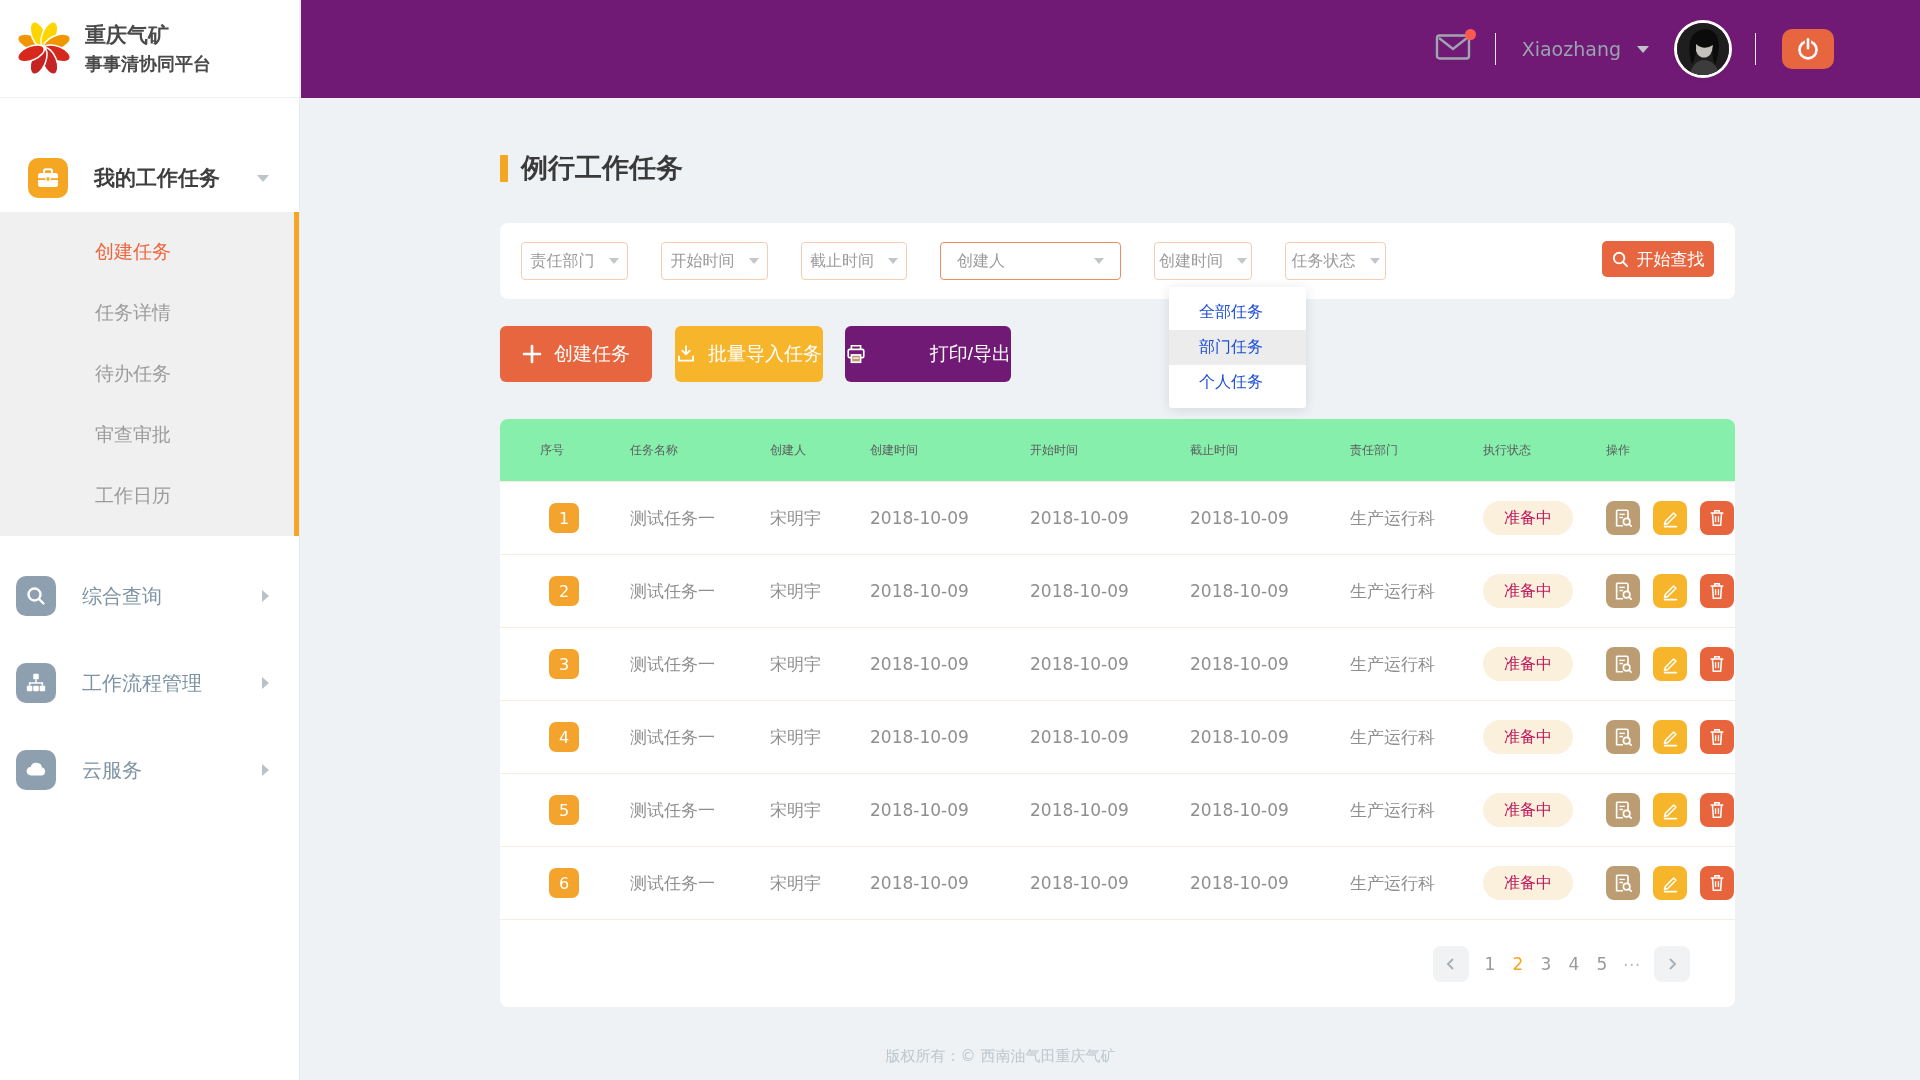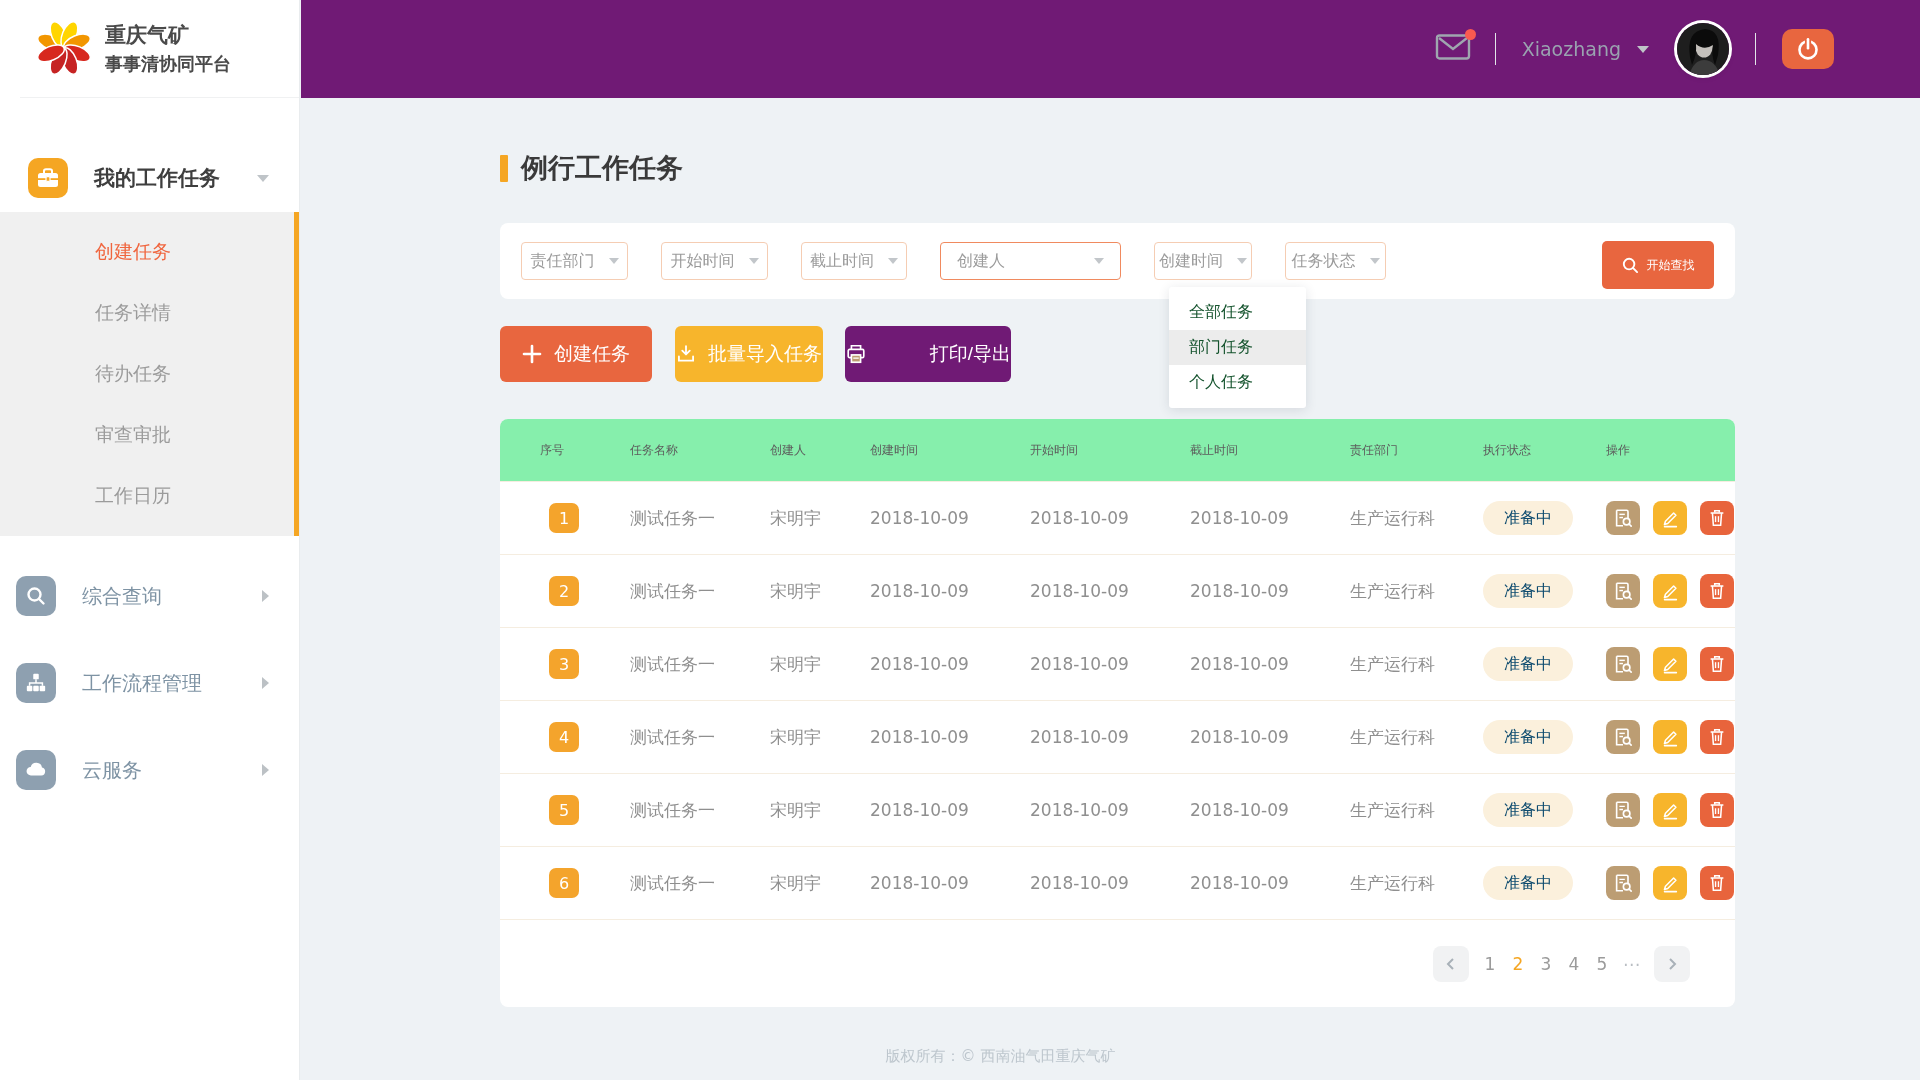--- a/index.html
+++ b/index.html
@@ -1,21 +1,21 @@
 <!DOCTYPE html>
 <html><head>
 <meta charset="utf-8">
 <style>
   * { box-sizing: border-box; margin: 0; padding: 0; }
   html,body { width:1920px; height:1080px; overflow:hidden; }
   body { font-family:"DejaVu Sans","Liberation Sans",sans-serif; background:#EEF2F5; position:relative; }
 
   
   .sidebar { position:absolute; left:0; top:0; width:300px; height:1080px; background:#fff; border-right:1px solid #E9ECEE; z-index:5; }
-  .logo-row { height:98px; border-bottom:1px solid #F0F1F2; display:flex; align-items:center; padding-left:14px; gap:11px;margin-left:20px; }
+  .logo-row { height:98px; border-bottom:1px solid #F0F1F2; display:flex; align-items:center; padding-left:14px; gap:11px; }
   .brand-text { font-weight:bold; color:#4A4A4A; line-height:1.4; }
   .brand-line1 { font-size:21px; }
   .brand-line2 { font-size:18px; }
   .menu-main { margin-top:57px; height:46px; display:flex; align-items:center; padding-left:28px; position:relative; cursor:pointer;text-align:center; }
   .menu-icon { width:40px; height:40px; border-radius:10px; background:#F5A623; display:flex; align-items:center; justify-content:center; flex:none; }
   .menu-main-label { margin-left:26px; font-size:21px; font-weight:bold; color:#3E3E3E; }
   .caret-down { width:0; height:0; border-left:6px solid transparent; border-right:6px solid transparent; border-top:7px solid #BFC4C8; }
   .caret-right { width:0; height:0; border-top:6px solid transparent; border-bottom:6px solid transparent; border-left:7px solid #BCC1C5; }
   .menu-main .caret-down { position:absolute; right:30px; }
   .submenu { margin-top:11px; background:#F0F0F0; position:relative; padding-top:9px; padding-bottom:10px; }
@@ -46,38 +46,38 @@
   .page-title { margin-top:52px; display:flex; align-items:center; gap:13px; }
   .title-bar { width:8px; height:27px; background:#F5A623; border-radius:1px; }
   .title-text { font-size:27px; font-weight:bold; color:#3A3A3A; }
 
   .filter-card { margin-top:37px; height:76px; background:#fff; border-radius:8px; display:flex; align-items:center; padding-left:21px; position:relative; }
   .dd { height:38px; border:1px solid #F5CDB3; border-radius:4px; display:flex; align-items:center; justify-content:center; gap:14px; font-size:16px; color:#9B9B9B; margin-right:33px; cursor:pointer; background:#fff; }
   .dd-1 { width:107px; } .dd-2 { width:107px; } .dd-3 { width:106px; }
   .dd-4 { width:181px; border-color:#F08A5F; justify-content:space-between; padding:0 16px; }
   .dd-5 { width:98px; } .dd-6 { width:101px; }
   .dd .caret-down { border-top-color:#C2C6CA; border-left-width:5px; border-right-width:5px; border-top-width:6px; }
-  .search-btn { position:absolute; right:21px; top:18px; width:112px; height:48px; border-radius:5px; background:#E8663F; color:#fff; font-size:12px; display:flex; align-items:center; justify-content:center; gap:8px; border:none; cursor:pointer; }
+  .search-btn { position:absolute; right:21px; top:18px; width:112px; height:36px; border-radius:5px; background:#E8663F; color:#fff; font-size:17px; display:flex; align-items:center; justify-content:center; gap:8px; border:none; cursor:pointer; }
   .dropdown-panel { position:absolute; left:669px; top:64px; width:137px; background:#fff; border-radius:3px; box-shadow:0 2px 12px rgba(31,45,61,.12); padding:8px 0; z-index:20; }
-  .dd-option { height:35px; display:flex; align-items:center; padding-left:20px; font-size:16px; color:#14532d; cursor:pointer; }
+  .dd-option { height:35px; display:flex; align-items:center; padding-left:30px; font-size:16px; color:#1d4ed8; cursor:pointer; }
   .dd-option.highlighted { background:#ECECEC; }
 
   .action-row { margin-top:27px; display:flex; }
   .act-btn { height:56px; border-radius:6px; color:#fff; font-size:19px; display:flex; align-items:center; justify-content:center; gap:12px; border:none; cursor:pointer; }
   .btn-create { width:152px; background:#E8663F; margin-right:23px; }
   .btn-import { width:148px; background:#F7B52C; margin-right:22px; }
   .btn-print  { width:166px; background:#701a75;justify-content:space-between; }
 
   .table-card { margin-top:37px; background:#fff; border-radius:8px; overflow:hidden; }
   .trow { display:grid; grid-template-columns:90px 140px 100px 160px 160px 160px 133px 123px 1fr; align-items:center; padding-left:40px; }
   .thead { height:62px; background:#86efac; font-size:12px; color:#5C5C5C; }
   .tbody-row { height:73px; font-size:17px; color:#8F8F8F; border-top:1px solid #F5EDE0; }
   .tbody-row:first-of-type { border-top:none; }
   .no-badge { width:30px; height:30px; border-radius:7px; background:#F4A42C; color:#fff; font-size:16px; display:flex; align-items:center; justify-content:center; margin-left:9px; }
-  .status-pill { width:90px; height:34px; border-radius:17px; background:#FBF0DC; color:#0c4a6e; font-size:16px; display:flex; align-items:center; justify-content:center; }
+  .status-pill { width:90px; height:34px; border-radius:17px; background:#FBF0DC; color:#be185d; font-size:16px; display:flex; align-items:center; justify-content:center; }
   .cell-actions { display:flex; gap:13px; justify-content:flex-end; padding-right:2px; }
   .icon-btn { width:34px; height:34px; border-radius:8px; display:flex; align-items:center; justify-content:center; border:none; cursor:pointer; }
   .icon-view { background:#BC9D73; } .icon-edit { background:#F7B52C; } .icon-del { background:#E8643C; }
   .t-footer { height:88px; border-top:1px solid #F5EDE0; display:flex; align-items:center; justify-content:flex-end; padding-right:45px; gap:14px; }
   .pg-btn { width:36px; height:36px; border-radius:8px; background:#F1F2F3; display:flex; align-items:center; justify-content:center; border:none; cursor:pointer; }
   .pg-num { font-size:17px; color:#9B9B9B; min-width:14px; text-align:center; cursor:pointer; }
   .pg-num.active { color:#F5A623; }
   .pg-ellipsis { font-size:17px; color:#B9BEC3; cursor:default; }
 
   .footer { position:absolute; bottom:14px; left:0; right:220px; text-align:center; font-size:15px; color:#BDC6CD; }

